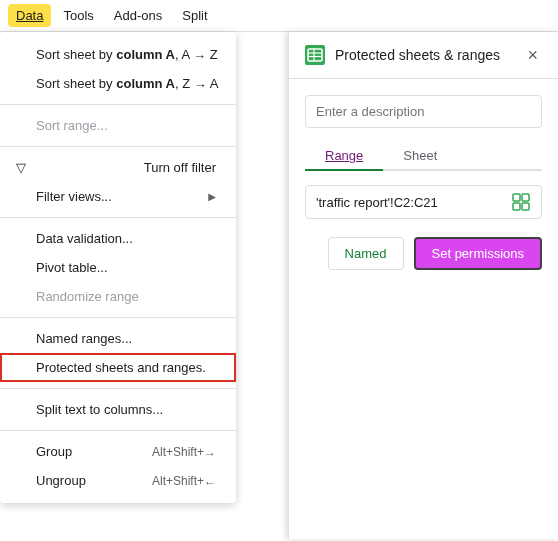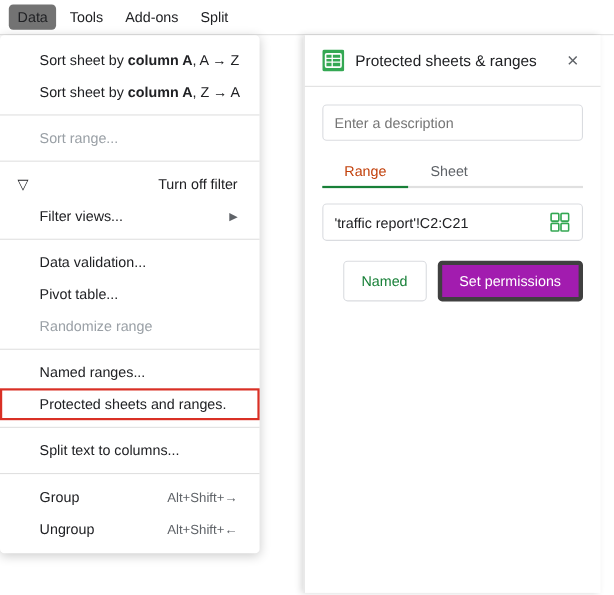--- a/index.html
+++ b/index.html
@@ -22,21 +22,21 @@
       border-bottom: 1px solid #e0e0e0;
       gap: 4px;
     }
     .menu-item {
       padding: 4px 8px;
       cursor: pointer;
       color: #202124;
       border-radius: 4px;
       font-size: 13px;
     }
-    .menu-item.active { background: #737373; }
+    .menu-item.active { background: #fde047; text-decoration: underline; }
 
     
     .content-area {
       display: flex;
       height: calc(541px - 34px);
       position: relative;
     }
 
     
     .dropdown-menu {
@@ -77,21 +77,21 @@
     .dropdown-item.highlighted {
       outline: 2px solid #d93025;
       outline-offset: -2px;
       background: #fff;
     }
 
     
     .side-panel {
       position: absolute;
       top: 0;
-      right: 12px;
+      right: 0;
       width: 270px;
       height: 100%;
       background: #fff;
       box-shadow: -2px 0 6px rgba(0,0,0,0.15);
       border-left: 1px solid #e0e0e0;
       display: flex;
       flex-direction: column;
     }
 
     .panel-header {
@@ -146,22 +146,23 @@
       position: relative;
     }
     .tab {
       padding: 6px 20px;
       cursor: pointer;
       font-size: 13px;
       color: #5f6368;
       position: relative;
     }
     .tab.active {
-      color: #c2410c;
+      color: #701a75;
       font-weight: 500;
+      text-decoration: underline;
     }
     .tab.active::after {
       content: '';
       position: absolute;
       bottom: -2px;
       left: 0;
       right: 0;
       height: 2px;
       background: #188038;
     }
@@ -207,22 +208,22 @@
       background: #fff;
       border-radius: 4px;
       cursor: pointer;
       font-size: 13px;
       color: #188038;
       font-weight: 500;
     }
 
     .btn-set-permissions {
       padding: 7px 16px;
-      border: 4px solid #404040;
-      background: #a21caf;
+      border: 2px solid #404040;
+      background: #d946ef;
       border-radius: 4px;
       cursor: pointer;
       font-size: 13px;
       color: #fff;
       font-weight: 500;
     }
   </style>
 </head>
 <body>
 

